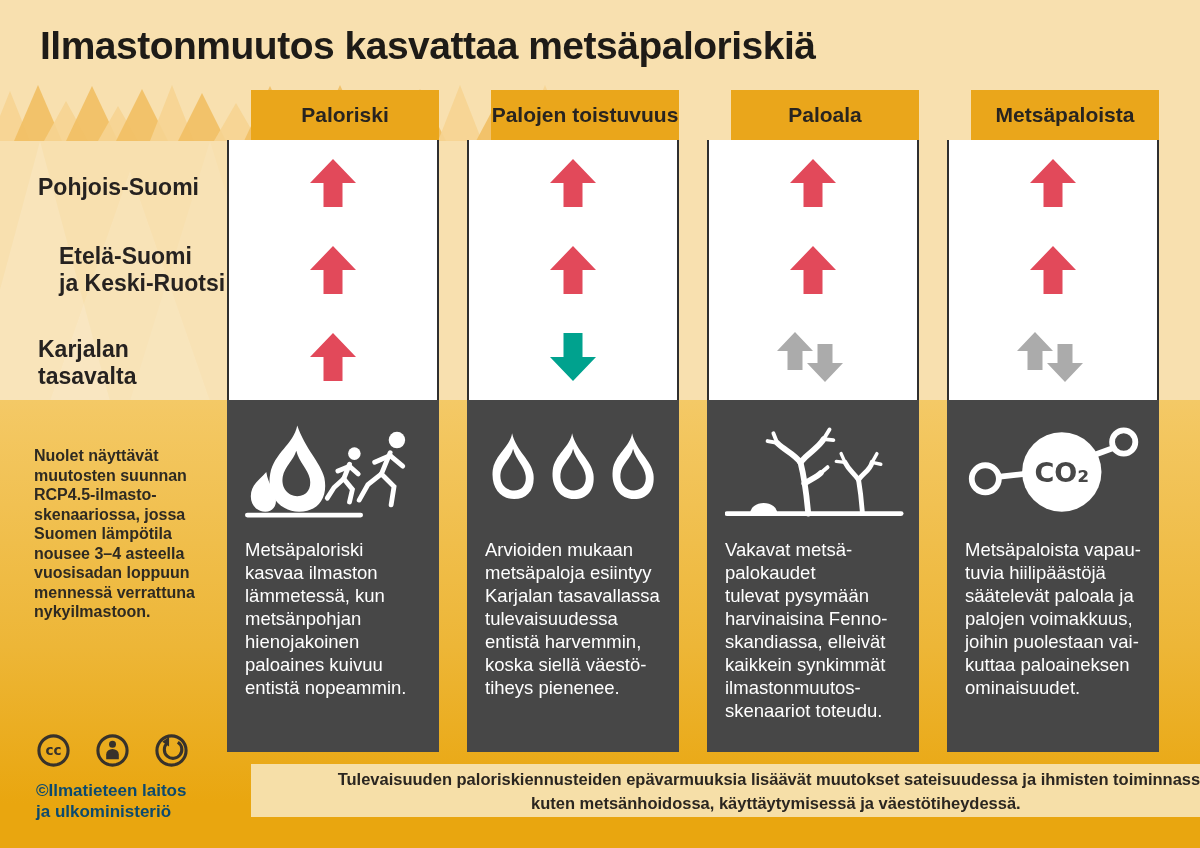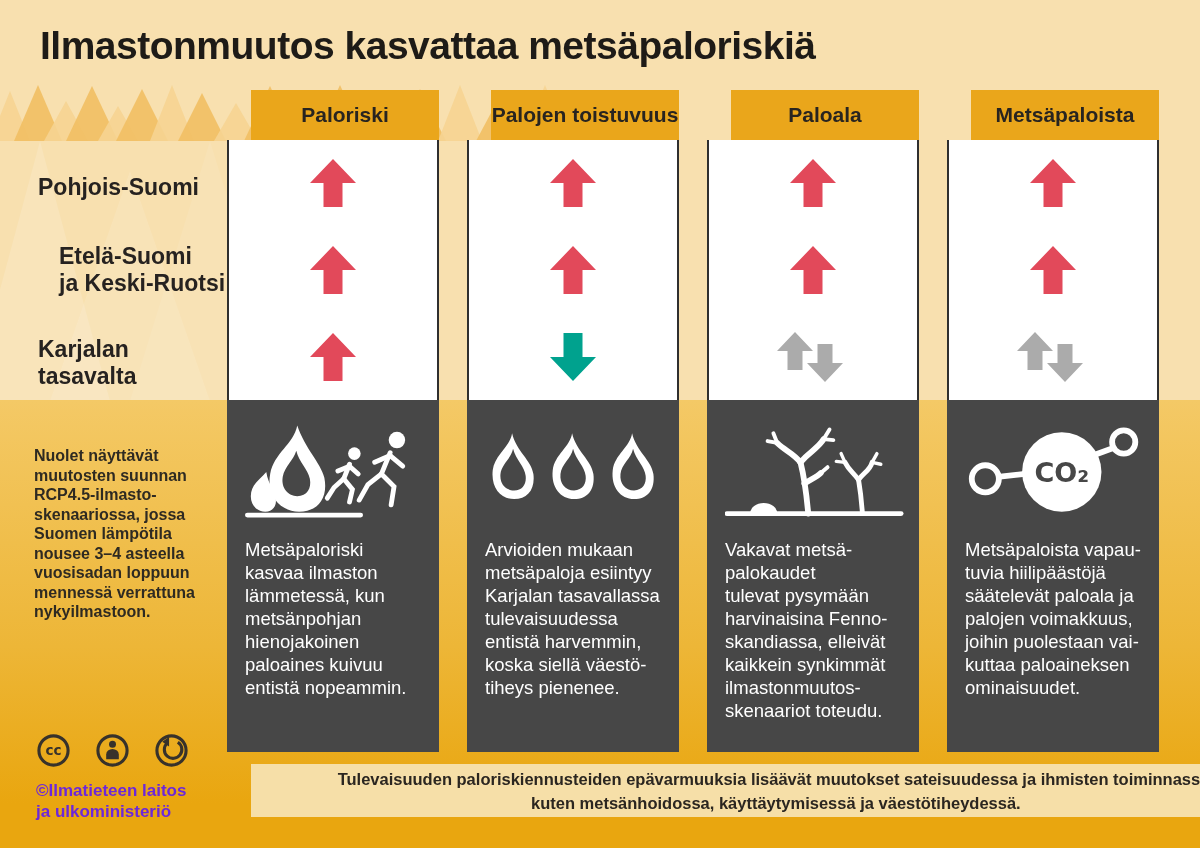--- a/index.html
+++ b/index.html
@@ -22,21 +22,21 @@
   .region-label{left:38px;width:185px;font-size:23px;font-weight:bold;line-height:27px;
     white-space:pre-line;transform:translateY(-50%);color:#262220;}
   #region-0{top:187px;}
   #region-1{top:270px;margin-left:21px;}
   #region-2{top:352px;margin-top:11px;}
   
   #sidebar-note{left:34px;top:446px;width:195px;font-size:16px;font-weight:bold;
     line-height:19.5px;white-space:pre-line;color:#2E2A22;}
   
   #license-row{left:36px;top:733px;display:flex;gap:24px;}
-  #credit{left:36px;top:780px;font-size:17px;font-weight:bold;line-height:21px;white-space:pre-line;color:#6d28d9;}
+  #credit{left:36px;top:780px;font-size:17px;font-weight:bold;line-height:21px;white-space:pre-line;color:#0c4a6e;}
   
   .col{position:absolute;top:90px;width:212px;}
   #col-0{left:227px;} #col-1{left:467px;} #col-2{left:707px;} #col-3{left:947px;}
   .col-header{height:50px;background:#EAA61B;display:flex;align-items:center;justify-content:center;
     font-size:21px;font-weight:bold;color:#282420;margin-left:24px;}
   .col-body{height:260px;background:#FFFFFF;border-left:2px solid #2F2F2F;border-right:2px solid #2F2F2F;
     box-sizing:border-box;display:flex;flex-direction:column;}
   .arrow-cell{flex:1;display:flex;align-items:center;justify-content:center;}
   .col-panel{height:352px;background:#474747;box-sizing:border-box;padding:22px 6px 0 18px;}
   .icon-box{height:104px;margin-bottom:12px;display:flex;align-items:flex-start;}

